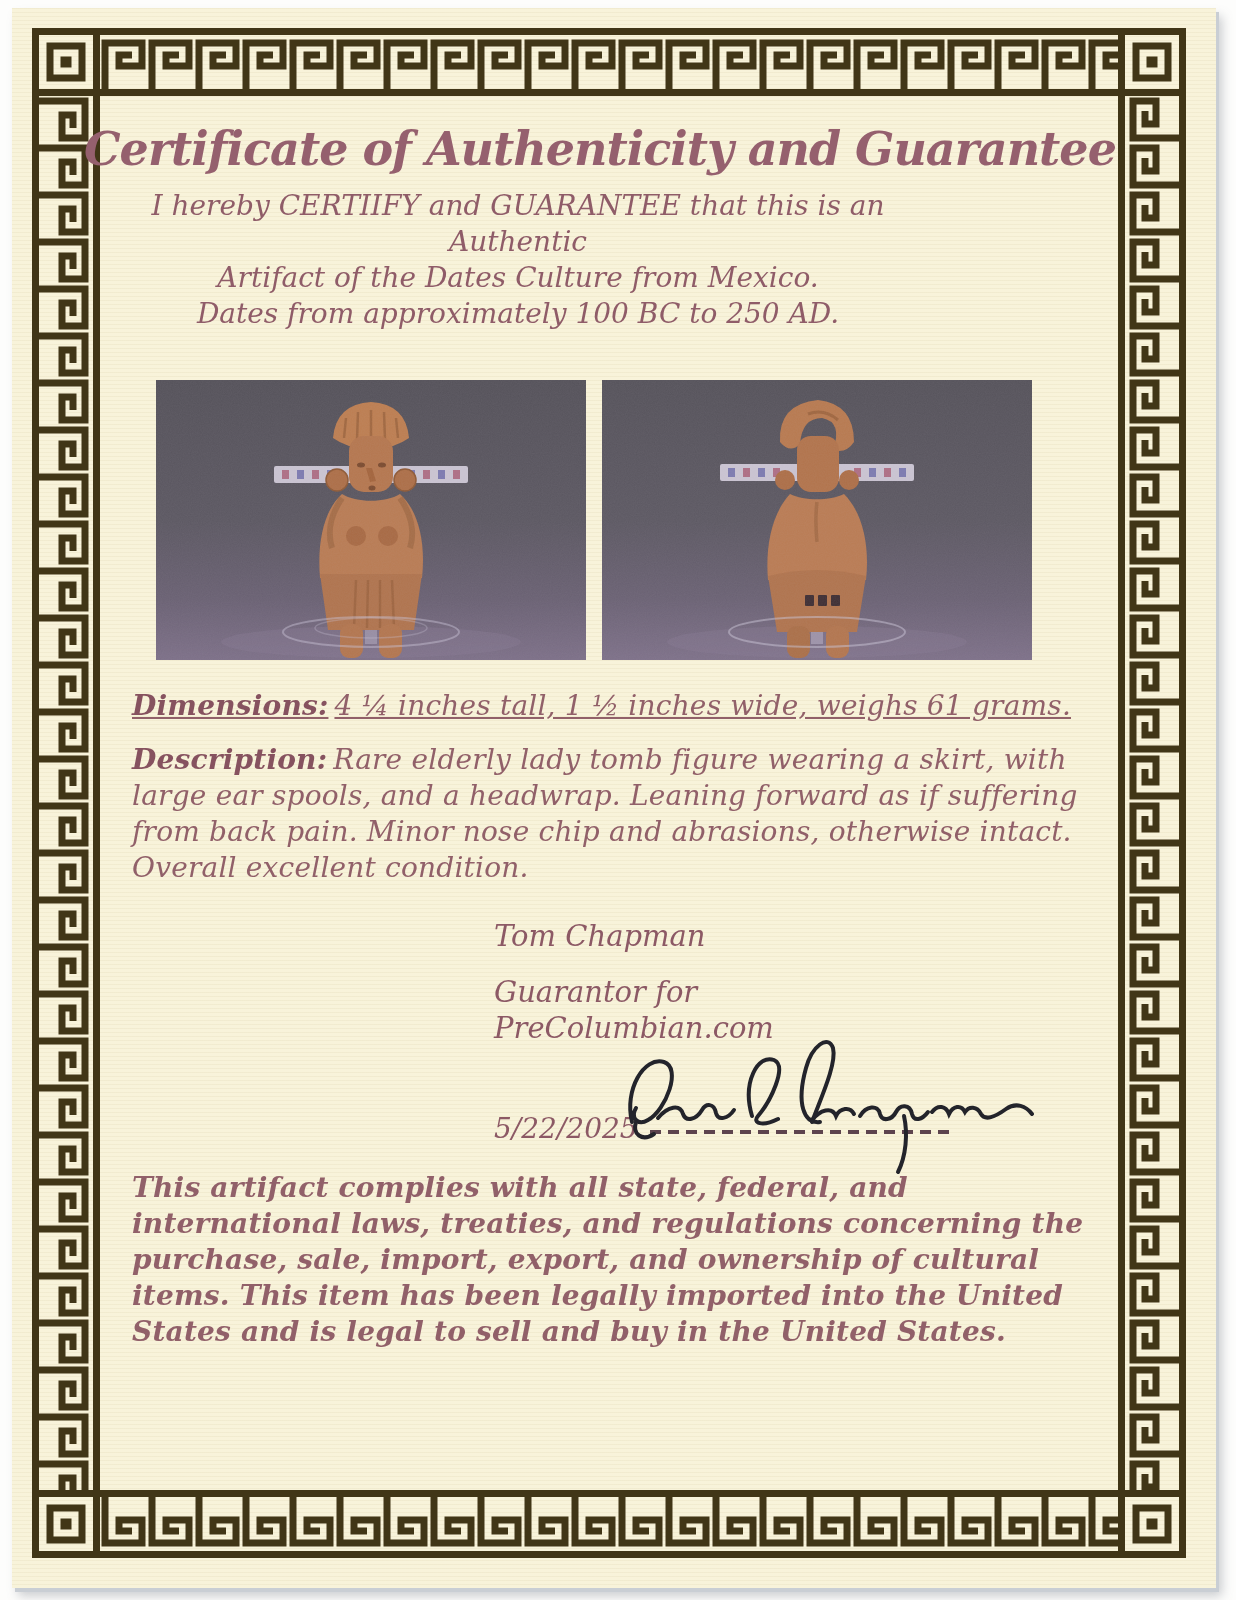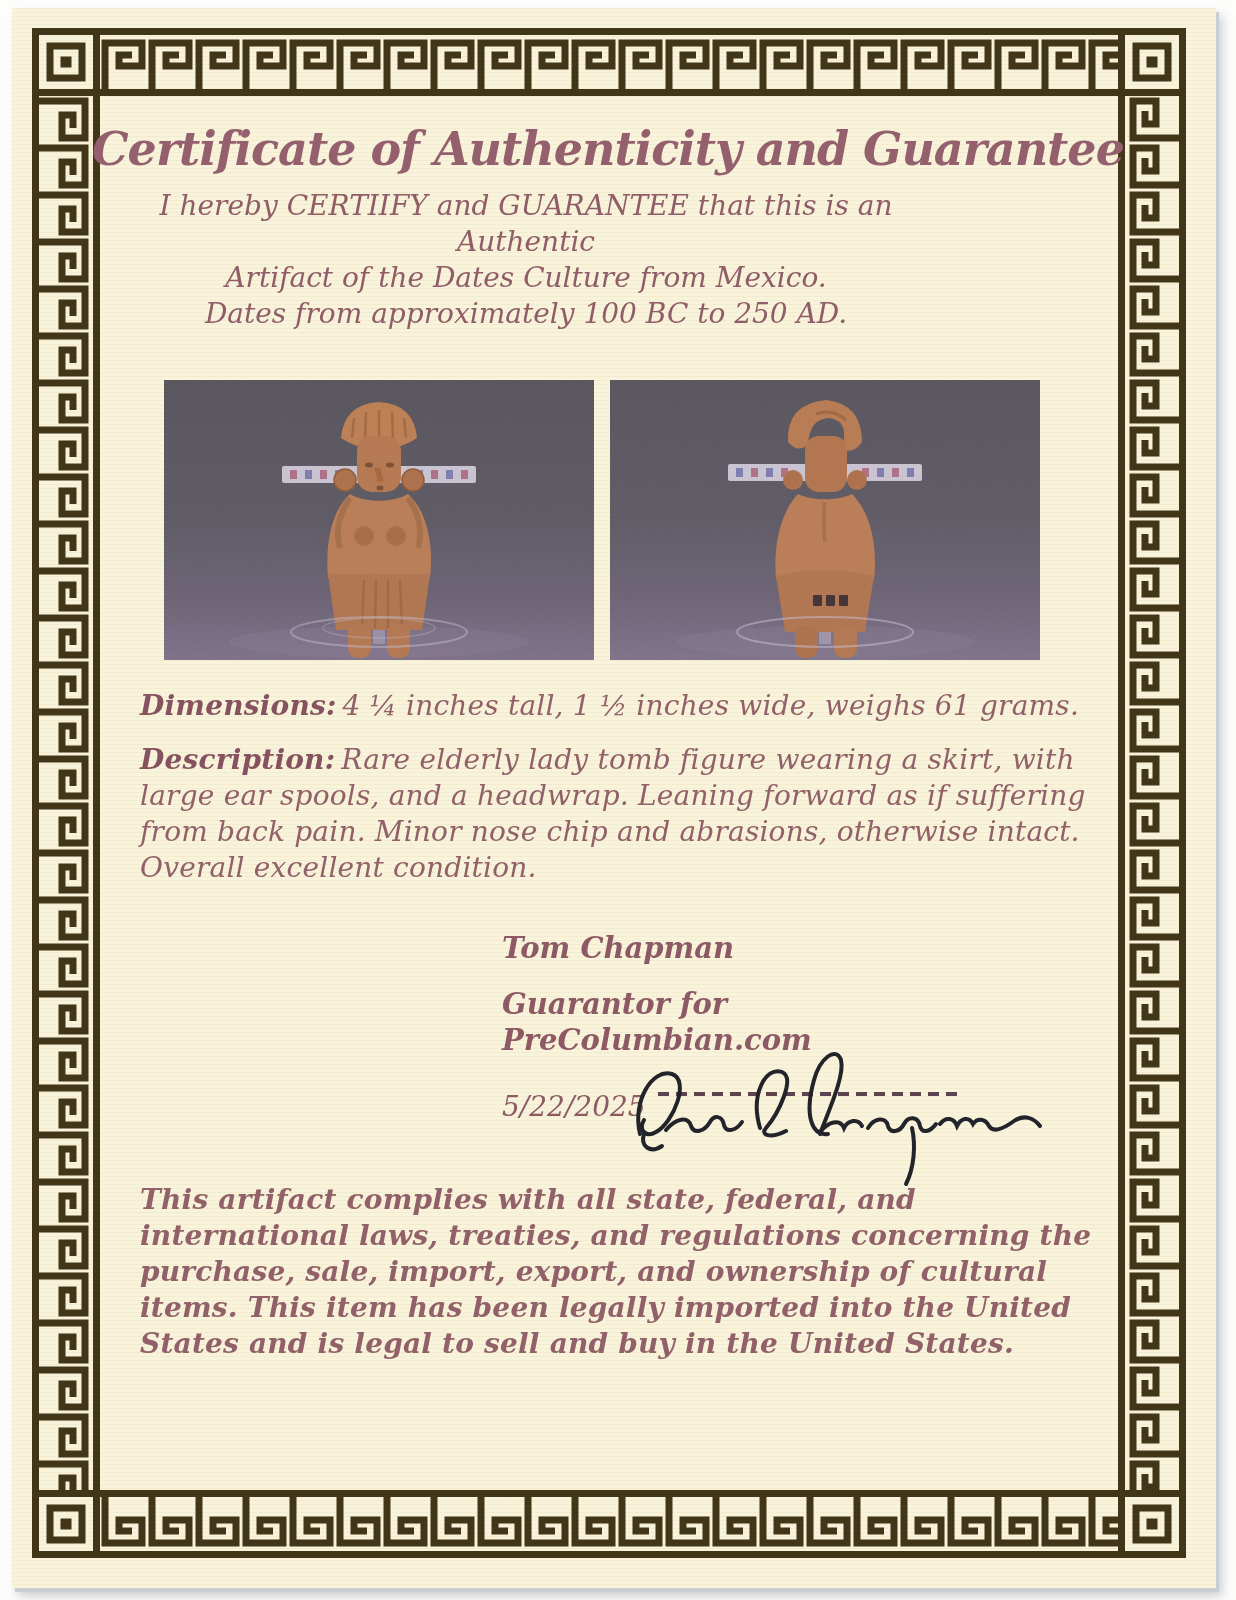--- a/index.html
+++ b/index.html
@@ -2,32 +2,32 @@
 <html><head>
 <meta charset="utf-8">
 <style>
   html,body{margin:0;padding:0;background:#ffffff;}
   .page{position:relative;width:1236px;height:1600px;background:#fdfdfc;overflow:hidden;
         font-family:"DejaVu Serif",serif;font-style:italic;}
   .paper{position:absolute;left:12px;top:8px;width:1204px;height:1580px;background:#f8f3da;
          background-image:repeating-linear-gradient(180deg,rgba(186,166,118,0.10) 0px,rgba(186,166,118,0.10) 1px,rgba(255,255,255,0) 1px,rgba(255,255,255,0) 4px);
          box-shadow:3px 4px 0 #c9ced4,6px 8px 10px rgba(110,115,125,.35);}
   .border-svg{position:absolute;left:0;top:0;pointer-events:none;}
-  .content{position:absolute;left:80px;top:88px;width:868px;color:#916069;}
+  .content{position:absolute;left:72px;top:88px;width:868px;color:#916069;}
   .title{margin-top:24px;text-align:center;font-size:46px;line-height:58px;font-weight:bold;
          color:#95606e;letter-spacing:-1px;white-space:nowrap;}
   .intro{margin-top:10px;text-align:center;font-weight:normal;font-size:28px;line-height:36px;color:#8f5c68;}
   .photos{display:flex;gap:16px;width:876px;margin:48px 0 0 72px;}
   .photo{flex:1;height:280px;display:block;}
   .para{width:956px;margin:18px 0 0 48px;font-size:28px;line-height:36px;letter-spacing:.2px;}
-  .para.first{margin-top:28px;}
+  .para.first{margin-top:28px;text-decoration:underline;}
   .plabel{font-weight:bold;color:#86525f;margin-right:6px;}
-  .signer{margin:44px 0 0 410px;font-weight:bold;font-size:29px;line-height:36px;color:#8c5965;}
+  .signer{margin:32px 0 0 410px;font-weight:normal;font-size:29px;line-height:36px;color:#8c5965;}
   .signer .role{margin-top:20px;}
-  .sig-row{position:relative;height:64px;display:flex;margin:34px 0 0 410px;}
+  .sig-row{position:relative;height:64px;display:flex;align-items:flex-end;margin:34px 0 0 410px;}
   .sig-date{font-size:28px;line-height:30px;color:#8c5965;}
   .sig-line{width:455px;height:4px;margin:0 0 10px 12px;
             background:repeating-linear-gradient(90deg,#5c434e 0px,#5c434e 11px,transparent 11px,transparent 18px);}
   .sig-svg{position:absolute;left:108px;top:-58px;width:460px;height:150px;overflow:visible;}
   .legal{width:968px;margin:26px 0 0 48px;font-size:28px;line-height:36px;letter-spacing:.2px;font-weight:bold;}
 </style>
 </head>
 <body>
 
 <div class="page">

